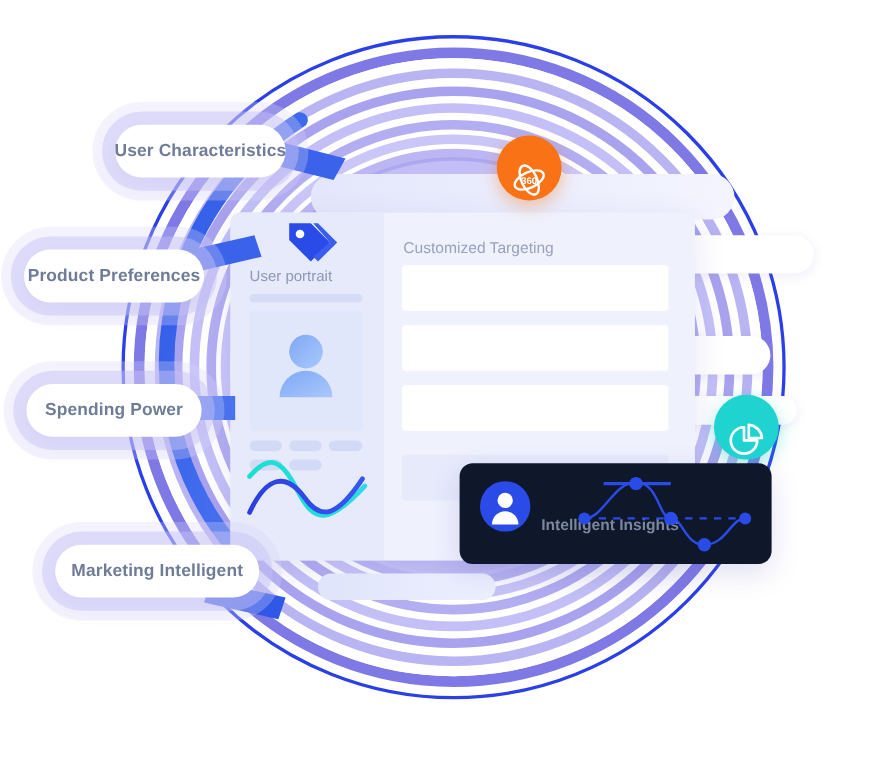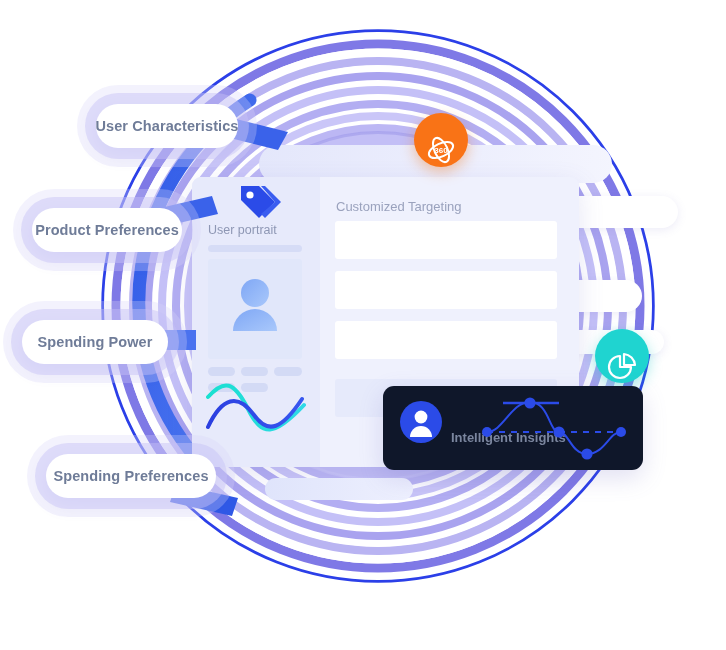--- a/index.html
+++ b/index.html
@@ -293,25 +293,25 @@
       <circle cx="86" cy="38" r="5.6" fill="#2b4be8"></circle>
       <circle cx="114" cy="60" r="5.6" fill="#2b4be8"></circle>
       <circle cx="148" cy="38" r="5" fill="#2b4be8"></circle>
     </svg>
   </div>
 
   <div class="cat" style="left:96px;top:104px;width:142px;height:44px;">
     <span>User Characteristics</span>
   </div>
 
-  <div class="cat" style="left:20px;top:208px;width:150px;height:44px;margin-left:12px;">
+  <div class="cat" style="left:20px;top:208px;width:150px;height:44px;">
     <span>Product Preferences</span>
   </div>
 
   <div class="cat" style="left:22px;top:320px;width:146px;height:44px;">
     <span>Spending Power</span>
   </div>
 
   <div class="cat" style="left:46px;top:454px;width:170px;height:44px;">
-    <span>Spending Preferences</span>
+    <span>Marketing Intelligent</span>
   </div>
 
 </div>
 
 </body></html>

